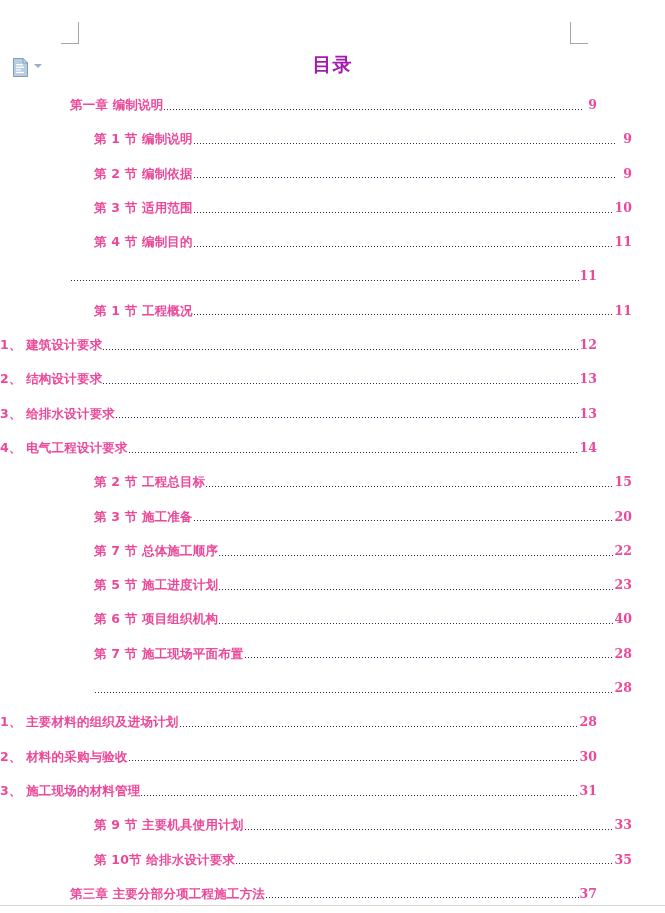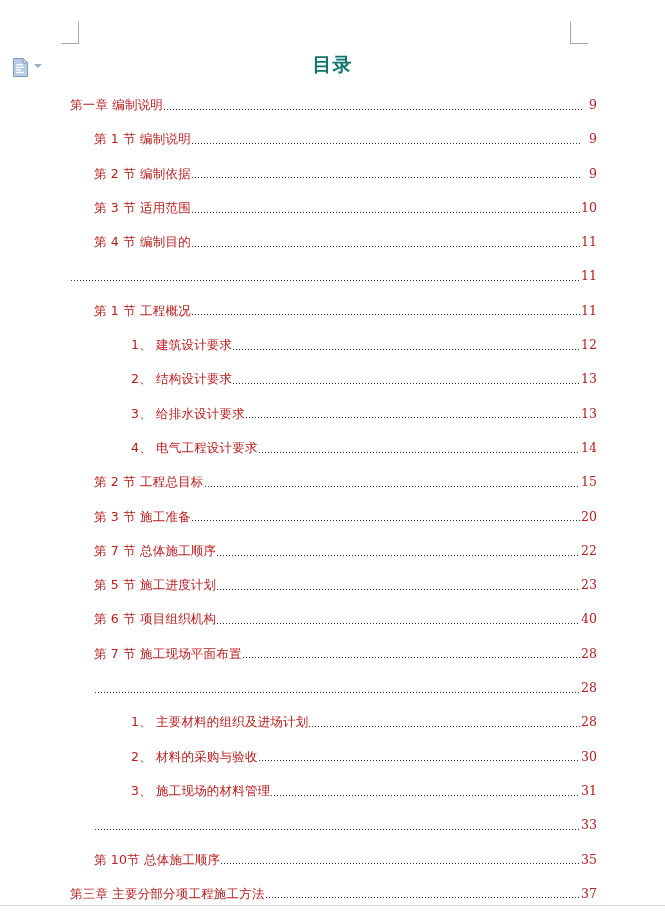--- a/index.html
+++ b/index.html
@@ -80,40 +80,41 @@
 
   
   #doc-title {
     position: absolute;
     left: 0;
     top: 52px;
     width: 665px;
     text-align: center;
     font-size: 19px;
     font-weight: bold;
-    color: #0f766e;
+    color: #a21caf;
     letter-spacing: 1px;
     font-family: "DejaVu Sans", "Liberation Sans", sans-serif;
   }
 
   
   #toc {
     position: absolute;
     left: 0;
     top: 88px;
     width: 665px;
   }
   .toc-row {
     display: flex;
     align-items: flex-end;
     height: 34.3px;
     line-height: 34.3px;
     font-size: 12.5px;
-    color: #b91c1c;
+    color: #ec4899;
     white-space: nowrap;
+    font-weight: bold;
   }
   .toc-label {
     flex: 0 0 auto;
     font-family: "DejaVu Sans", "Liberation Sans", sans-serif;
     font-size: 12.5px;
     letter-spacing: 0.2px;
   }
   .toc-leader {
     flex: 1 1 auto;
     position: relative;
@@ -136,22 +137,22 @@
   .toc-page {
     flex: 0 0 auto;
     font-family: "DejaVu Serif", "Liberation Serif", serif;
     font-size: 12.5px;
     text-align: right;
     min-width: 14px;
   }
 
   
   .lvl1 { padding-left: 70px;  padding-right: 68px; }
-  .lvl2 { padding-left: 94px;  padding-right: 68px; }
-  .lvl3 { padding-left: 131px; padding-right: 68px; }
+  .lvl2 { padding-left: 94px;  padding-right: 33px; }
+  .lvl3 { padding-right: 68px; }
 </style>
 </head>
 <body>
 
 <div id="page-sheet">
 
   <div id="paste-tag">
     <span class="doc-ico">
       <svg width="15" height="19" viewBox="0 0 15 19" xmlns="http://www.w3.org/2000/svg">
         <path d="M0.5 0.5 H10 L14.5 5 V18.5 H0.5 Z" fill="#b8cce4" stroke="#7f9db9" stroke-width="1"></path>
@@ -274,25 +275,26 @@
         <span class="toc-label">2、  材料的采购与验收</span>
         <span class="toc-leader"></span>
         <span class="toc-page">30</span>
       </div>
       <div class="toc-row lvl3">
         <span class="toc-label">3、  施工现场的材料管理</span>
         <span class="toc-leader"></span>
         <span class="toc-page">31</span>
       </div>
       <div class="toc-row lvl2">
+        <span class="toc-label">第 9 节  主要机具使用计划</span>
         <span class="toc-leader"></span>
         <span class="toc-page">33</span>
       </div>
       <div class="toc-row lvl2">
-        <span class="toc-label">第 10节  总体施工顺序</span>
+        <span class="toc-label">第 10节  给排水设计要求</span>
         <span class="toc-leader"></span>
         <span class="toc-page">35</span>
       </div>
       <div class="toc-row lvl1">
         <span class="toc-label">第三章  主要分部分项工程施工方法</span>
         <span class="toc-leader"></span>
         <span class="toc-page">37</span>
       </div>
       <div class="toc-row lvl2">
         <span class="toc-label">第 1 节  测量控制方法</span>

